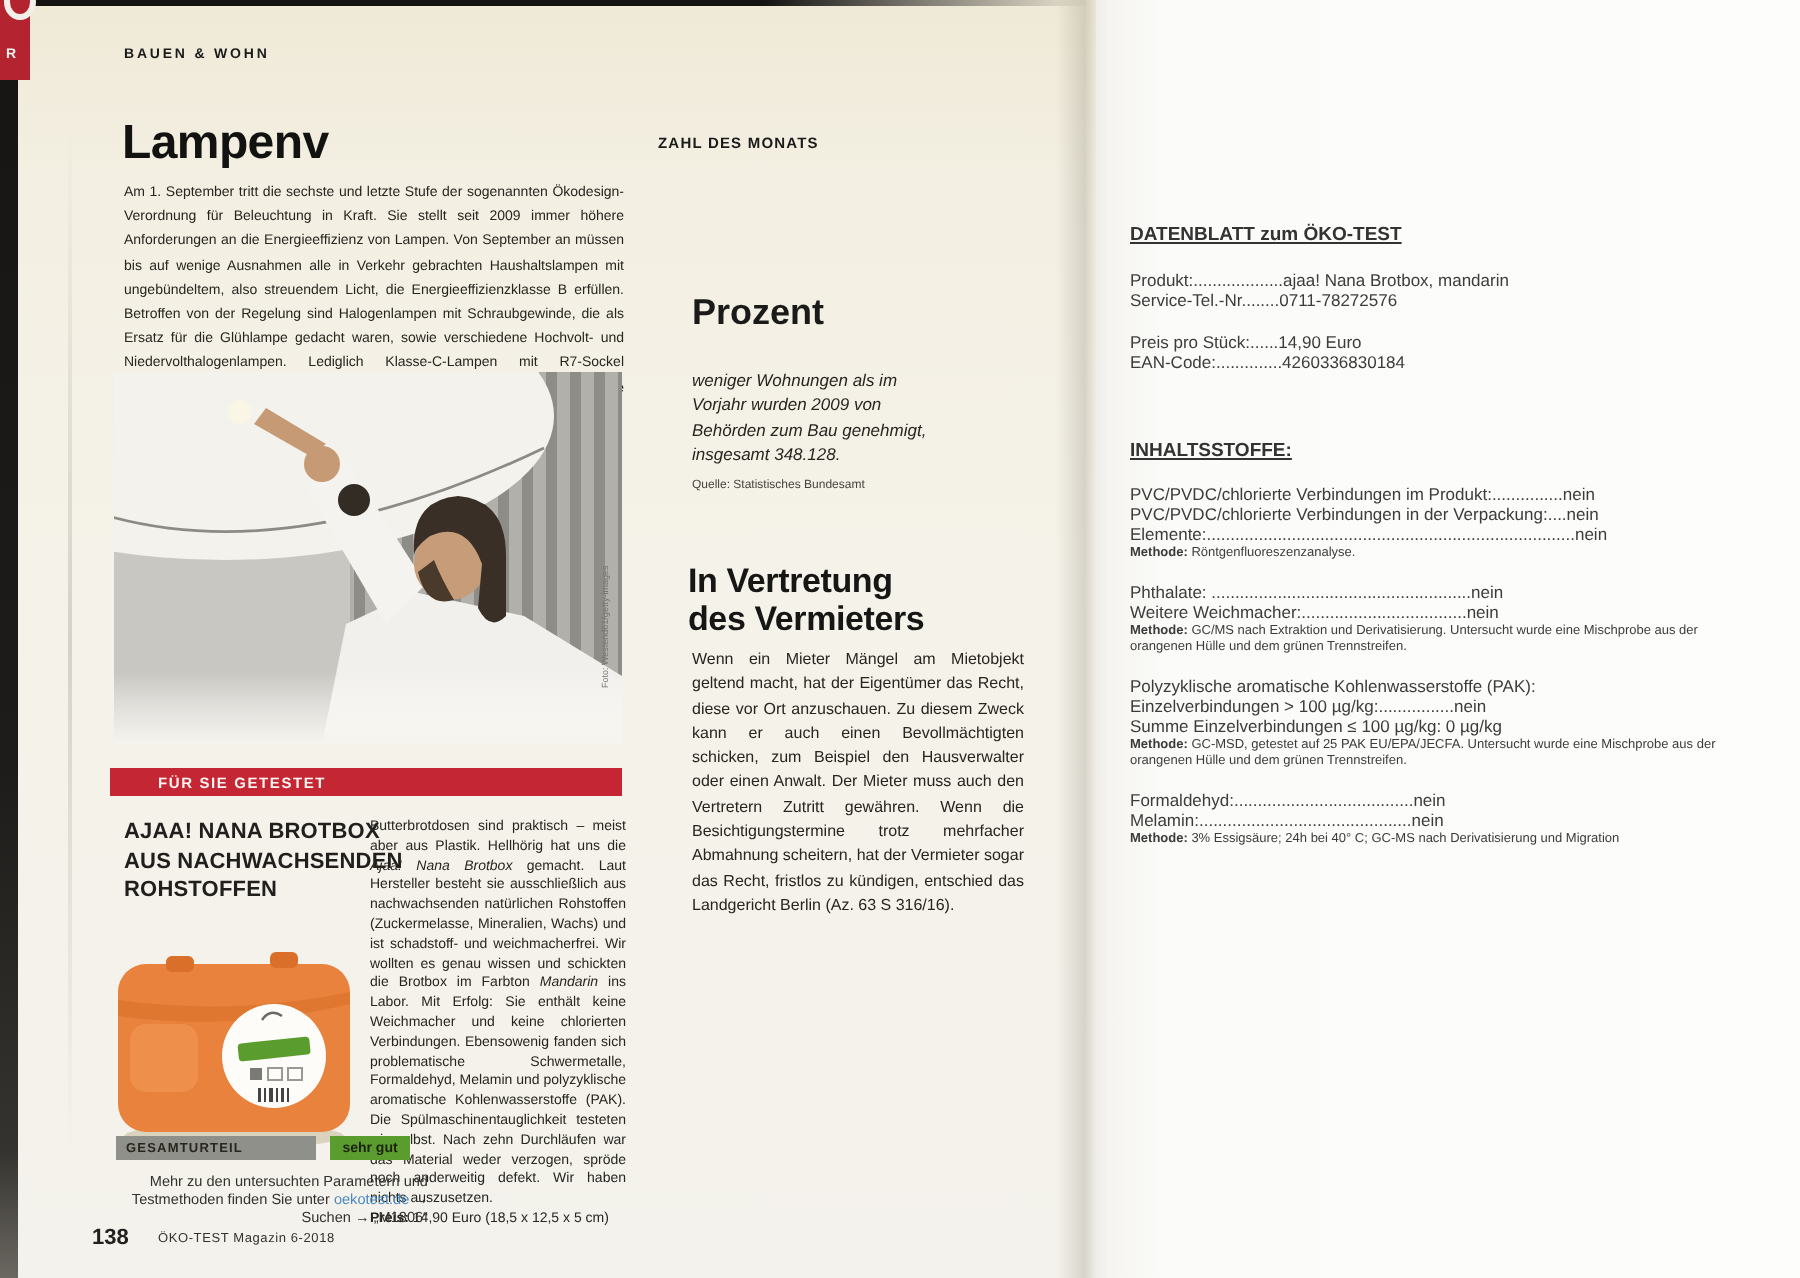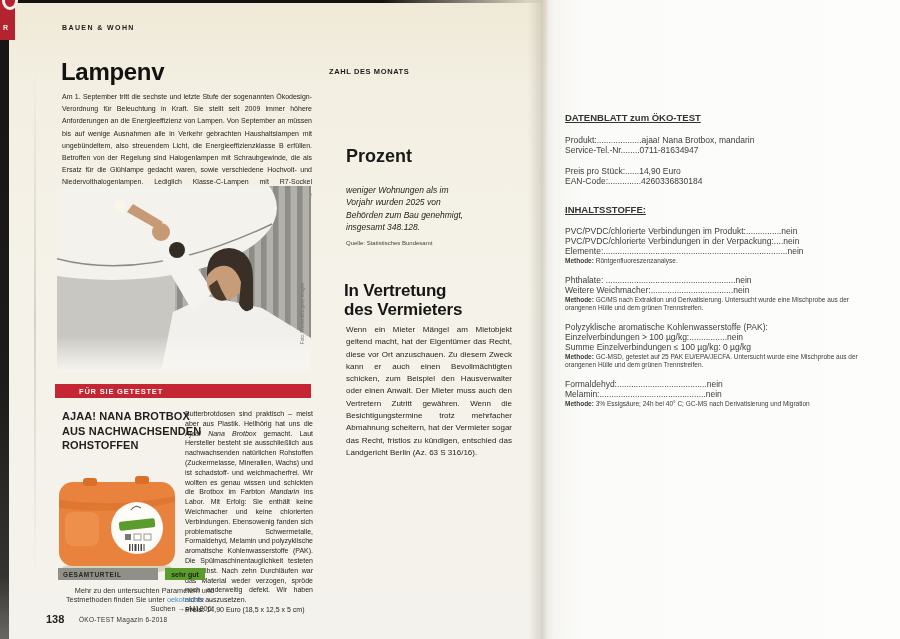--- a/index.html
+++ b/index.html
@@ -55,21 +55,21 @@
   #verm-body{left:346px;top:324px;width:166px;font-size:8px;line-height:12.3px;text-align:justify;color:#26251f;}
 
   
   #page-number{left:46px;top:613px;font-size:11px;font-weight:bold;color:#21211f;}
   #footer-text{left:79px;top:616px;font-size:6.5px;letter-spacing:0.3px;color:#33332f;}
 
   
   #datenblatt{left:565px;top:112px;width:312px;color:#3c3c3c;}
   .db-title{font-size:9.5px;font-weight:bold;text-decoration:underline;color:#333;}
   .db-line{font-size:8.5px;line-height:10px;white-space:nowrap;}
-  .db-sub{font-size:9.5px;font-weight:bold;text-decoration:underline;margin-top:18px;color:#333;}
+  .db-sub{font-size:9.5px;font-weight:bold;text-decoration:underline;margin-top:34px;color:#333;}
   .db-block{margin-top:11px;}
   .db-block.first{margin-top:12px;}
   .db-method{margin-top:1px;width:302px;font-size:6.5px;line-height:8px;color:#3c3c3c;}
   .db-method b{font-weight:bold;}
   .gap16{margin-top:10px;}
 </style>
 </head>
 <body>
 
 <div id="scan">
@@ -116,21 +116,21 @@
       <circle cx="168" cy="96" r="18" fill="#c79d79"></circle>
       <path d="M150,92 Q148,64 172,62 Q196,64 196,92 L196,122 Q188,130 182,118 L184,96 Q176,74 158,82 Q150,88 150,92 Z" fill="#3a2f26"></path>
       <path d="M152,100 Q156,118 170,114 Q164,104 160,94 Z" fill="#4a3a2b"></path>
       <rect x="0" y="150" width="254" height="36" fill="url(#fade)"></rect>
       <text x="247" y="158" transform="rotate(-90 247 158)" font-size="4.5" fill="#75736d">Foto: Westend61/getty-images</text>
     </svg>
   </div>
 
   <div class="abs" id="zahl-label">ZAHL DES MONATS</div>
   <div class="abs" id="zahl-unit">Prozent</div>
-  <div class="abs" id="zahl-desc">weniger Wohnungen als im Vorjahr wurden 2025 von Behörden zum Bau genehmigt, insgesamt 348.128.</div>
+  <div class="abs" id="zahl-desc">weniger Wohnungen als im Vorjahr wurden 2009 von Behörden zum Bau genehmigt, insgesamt 348.128.</div>
   <div class="abs" id="zahl-source">Quelle: Statistisches Bundesamt</div>
 
   <div class="abs" id="verm-title">In Vertretung
 des Vermieters</div>
   <div class="abs" id="verm-body">Wenn ein Mieter Mängel am Mietobjekt geltend macht, hat der Eigentümer das Recht, diese vor Ort anzuschauen. Zu diesem Zweck kann er auch einen Bevollmächtigten schicken, zum Beispiel den Hausverwalter oder einen Anwalt. Der Mieter muss auch den Vertretern Zutritt gewähren. Wenn die Besichtigungstermine trotz mehrfacher Abmahnung scheitern, hat der Vermieter sogar das Recht, fristlos zu kündigen, entschied das Landgericht Berlin (Az. 63 S 316/16).</div>
 
   <div class="abs" id="banner" style="background:#c52634;">
     <span>FÜR SIE GETESTET</span>
   </div>
   <div class="abs" id="product-title">AJAA! NANA BROTBOX
@@ -175,21 +175,21 @@
   </div>
 
   <div class="abs" id="page-number">138</div>
   <div class="abs" id="footer-text">ÖKO-TEST Magazin 6-2018</div>
 
   <div class="abs" id="datenblatt">
     <div class="db-title">DATENBLATT zum ÖKO-TEST</div>
 
     <div class="db-block first">
       <div class="db-line">Produkt:...................ajaa! Nana Brotbox, mandarin</div>
-      <div class="db-line">Service-Tel.-Nr........0711-81634947</div>
+      <div class="db-line">Service-Tel.-Nr........0711-78272576</div>
     </div>
 
     <div class="db-block">
       <div class="db-line">Preis pro Stück:......14,90 Euro</div>
       <div class="db-line">EAN-Code:..............4260336830184</div>
     </div>
 
     <div class="db-sub">INHALTSSTOFFE:</div>
 
     <div class="db-block">

